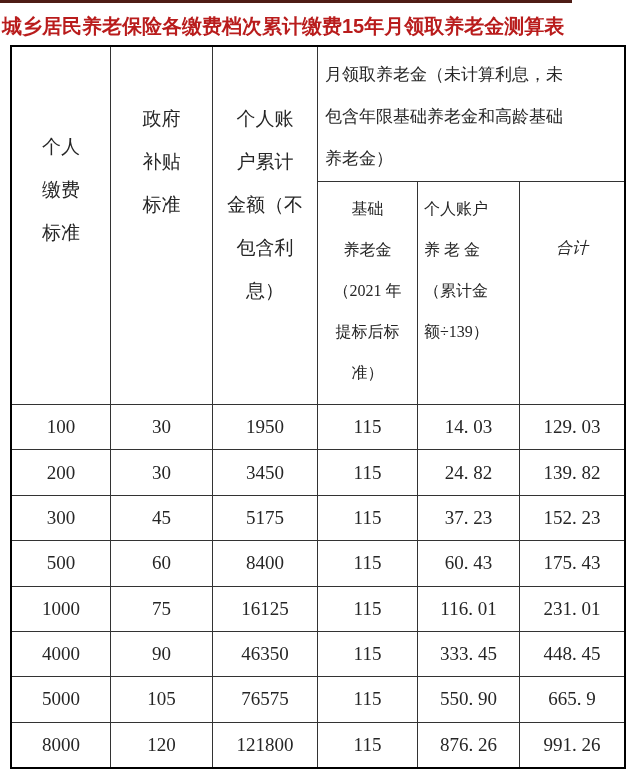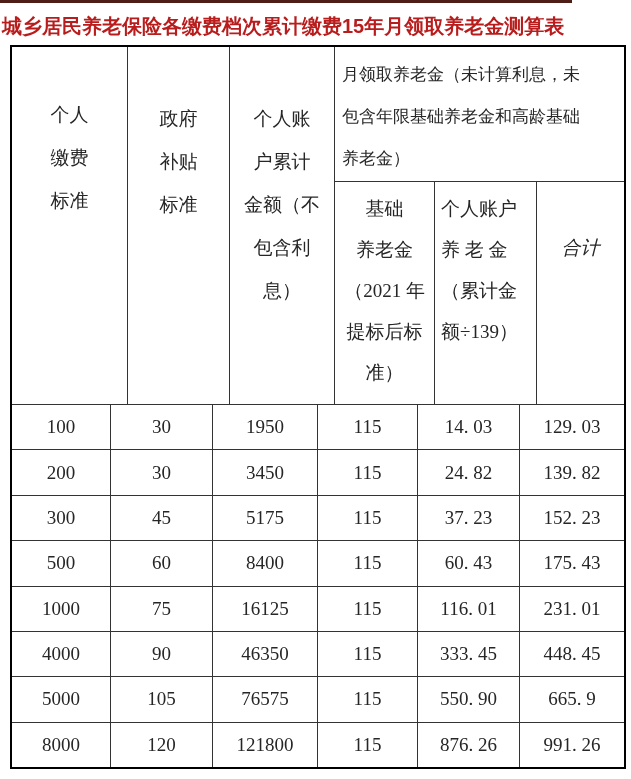--- a/index.html
+++ b/index.html
@@ -32,36 +32,36 @@
   }
 
   
   .hdr { height:358px; display:flex; border-bottom:1px solid #333; }
 
   .hcell {
     font-size:19px; text-align:center;
     white-space:pre-line; line-height:43px;
     border-right:1px solid #333;
   }
-  .h1 { width:116px;  padding-top:46px; }
+  .h1 { width:99px;  padding-top:78px; }
   .h2 { width:102px; padding-top:50px; }
   .h3 { width:105px; padding-top:50px; }
 
   .hright { flex:1; display:flex; flex-direction:column; }
 
   .hmerged {
     height:135px; border-bottom:1px solid #333;
     font-size:17px; line-height:42px;
     padding:7px 2px 0 7px; text-align:left;
     white-space:pre-line;
   }
 
   .hsub { flex:1; display:flex; }
   .hscell {
-    font-size:19px; white-space:pre-line;
+    font-size:16px; white-space:pre-line;
     line-height:41px; padding-top:6px;
     text-align:center; border-right:1px solid #333;
   }
   .hs4 { width:100px; }
   .hs5 { width:102px; text-align:left; padding-left:6px; padding-right:2px; }
   .hs6 { flex:1; border-right:none; padding-top:45px;font-style:italic; }
 
   
   .dbody { flex:1; display:flex; flex-direction:column; }
   .drow { flex:1; display:flex; border-bottom:1px solid #333; }

